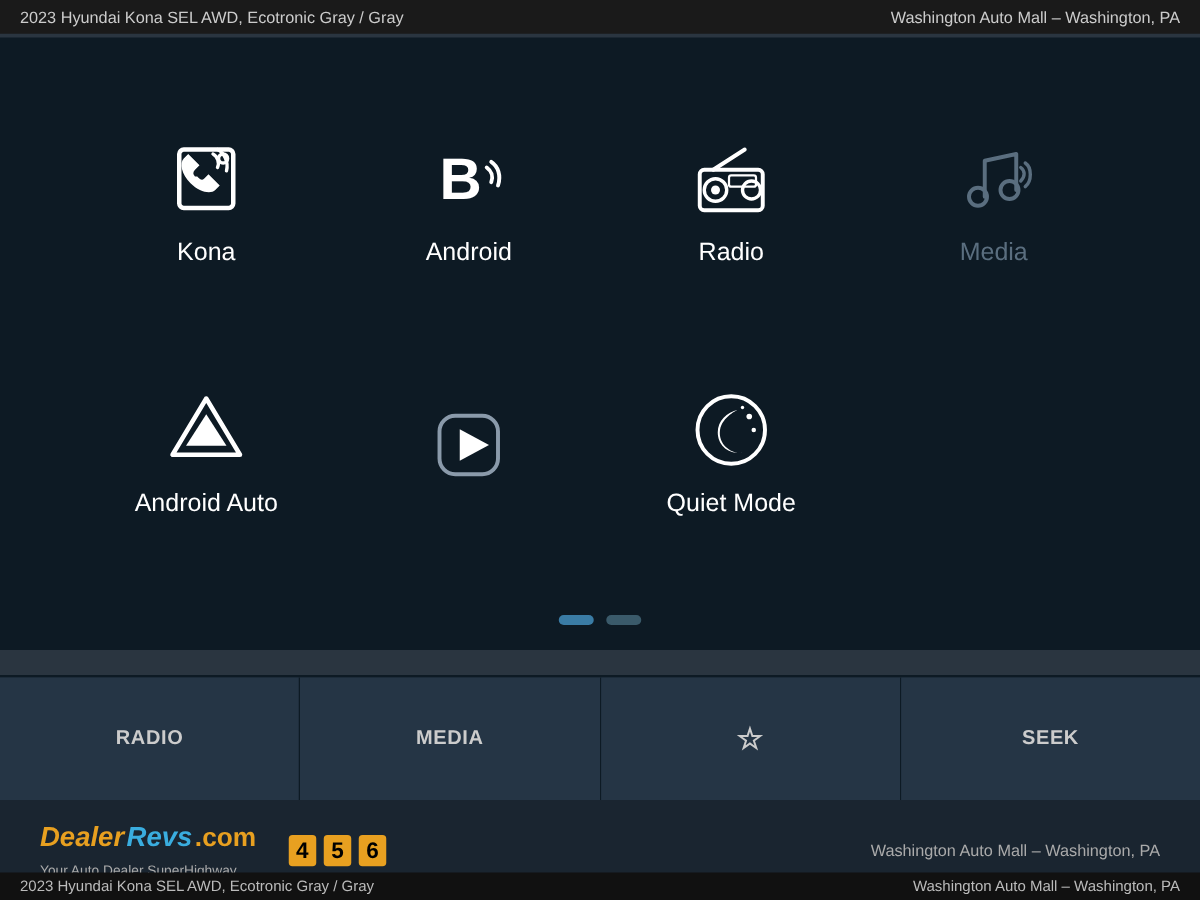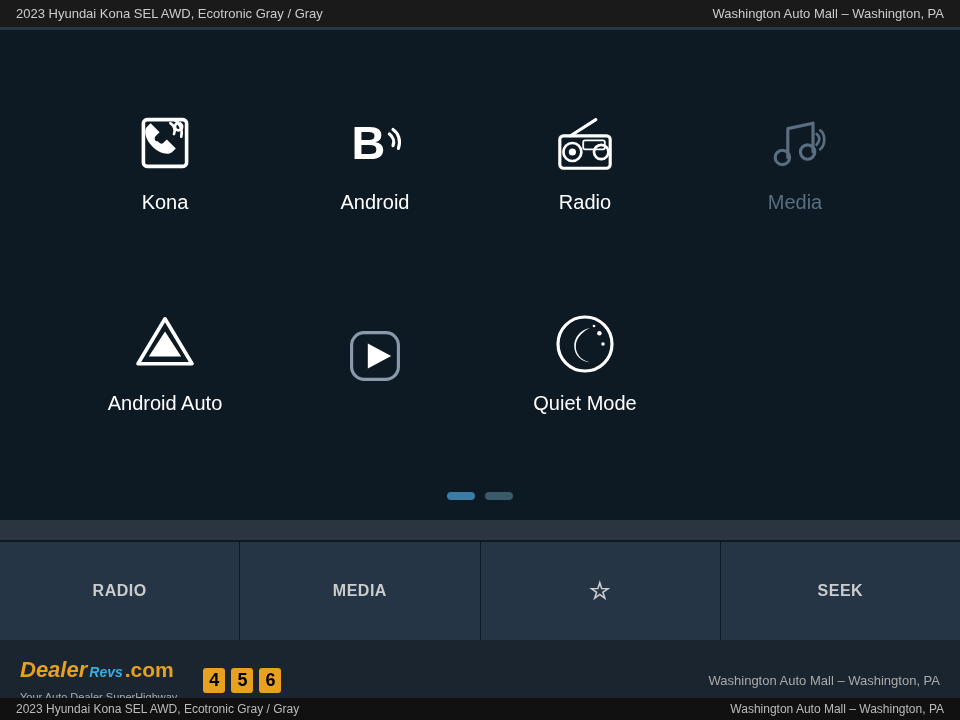--- a/index.html
+++ b/index.html
@@ -137,21 +137,21 @@
       position: absolute;
       bottom: 0;
       left: 0;
       right: 0;
       width: 960px;
       height: 80px;
       background: #1a2530;
       display: flex;
       align-items: center;
       justify-content: space-between;
-      padding: 0 20px;
+      padding: 0 32px;
     }
 
     .watermark {
       display: flex;
       align-items: center;
       gap: 10px;
     }
 
     .footer-info {
       color: #aaa;
@@ -290,21 +290,21 @@
   <div class="control-btn">
     <span>SEEK</span>
   </div>
 </div>
 
 <div class="footer-area">
   <div class="watermark">
     <div style="display:flex; flex-direction:column; align-items:flex-start;">
       <div style="display:flex; align-items:baseline; gap:2px;">
         <span style="color:#e8a020; font-size:22px; font-weight:900; font-style:italic;">Dealer</span>
-        <span style="color:#3aaddf; font-size:14px; font-weight:900; font-style:italic;">Revs</span>
+        <span style="color:#3aaddf; font-size:22px; font-weight:900; font-style:italic;">Revs</span>
         <span style="color:#e8a020; font-size:21px; font-weight:700;">.com</span>
       </div>
       <span style="color:#aaa; font-size:11px; margin-top:8px;">Your Auto Dealer SuperHighway</span>
     </div>
     <div style="margin-left: 16px; display:flex; gap:4px; align-items:center;">
       <span style="color:#e8a020; font-size:18px; font-weight:900; background:#e8a020; color:#000; border-radius:3px; padding:2px 6px;">4</span>
       <span style="color:#e8a020; font-size:18px; font-weight:900; background:#e8a020; color:#000; border-radius:3px; padding:2px 6px; margin-left:2px;">5</span>
       <span style="color:#e8a020; font-size:18px; font-weight:900; background:#e8a020; color:#000; border-radius:3px; padding:2px 6px; margin-left:2px;">6</span>
     </div>
   </div>

